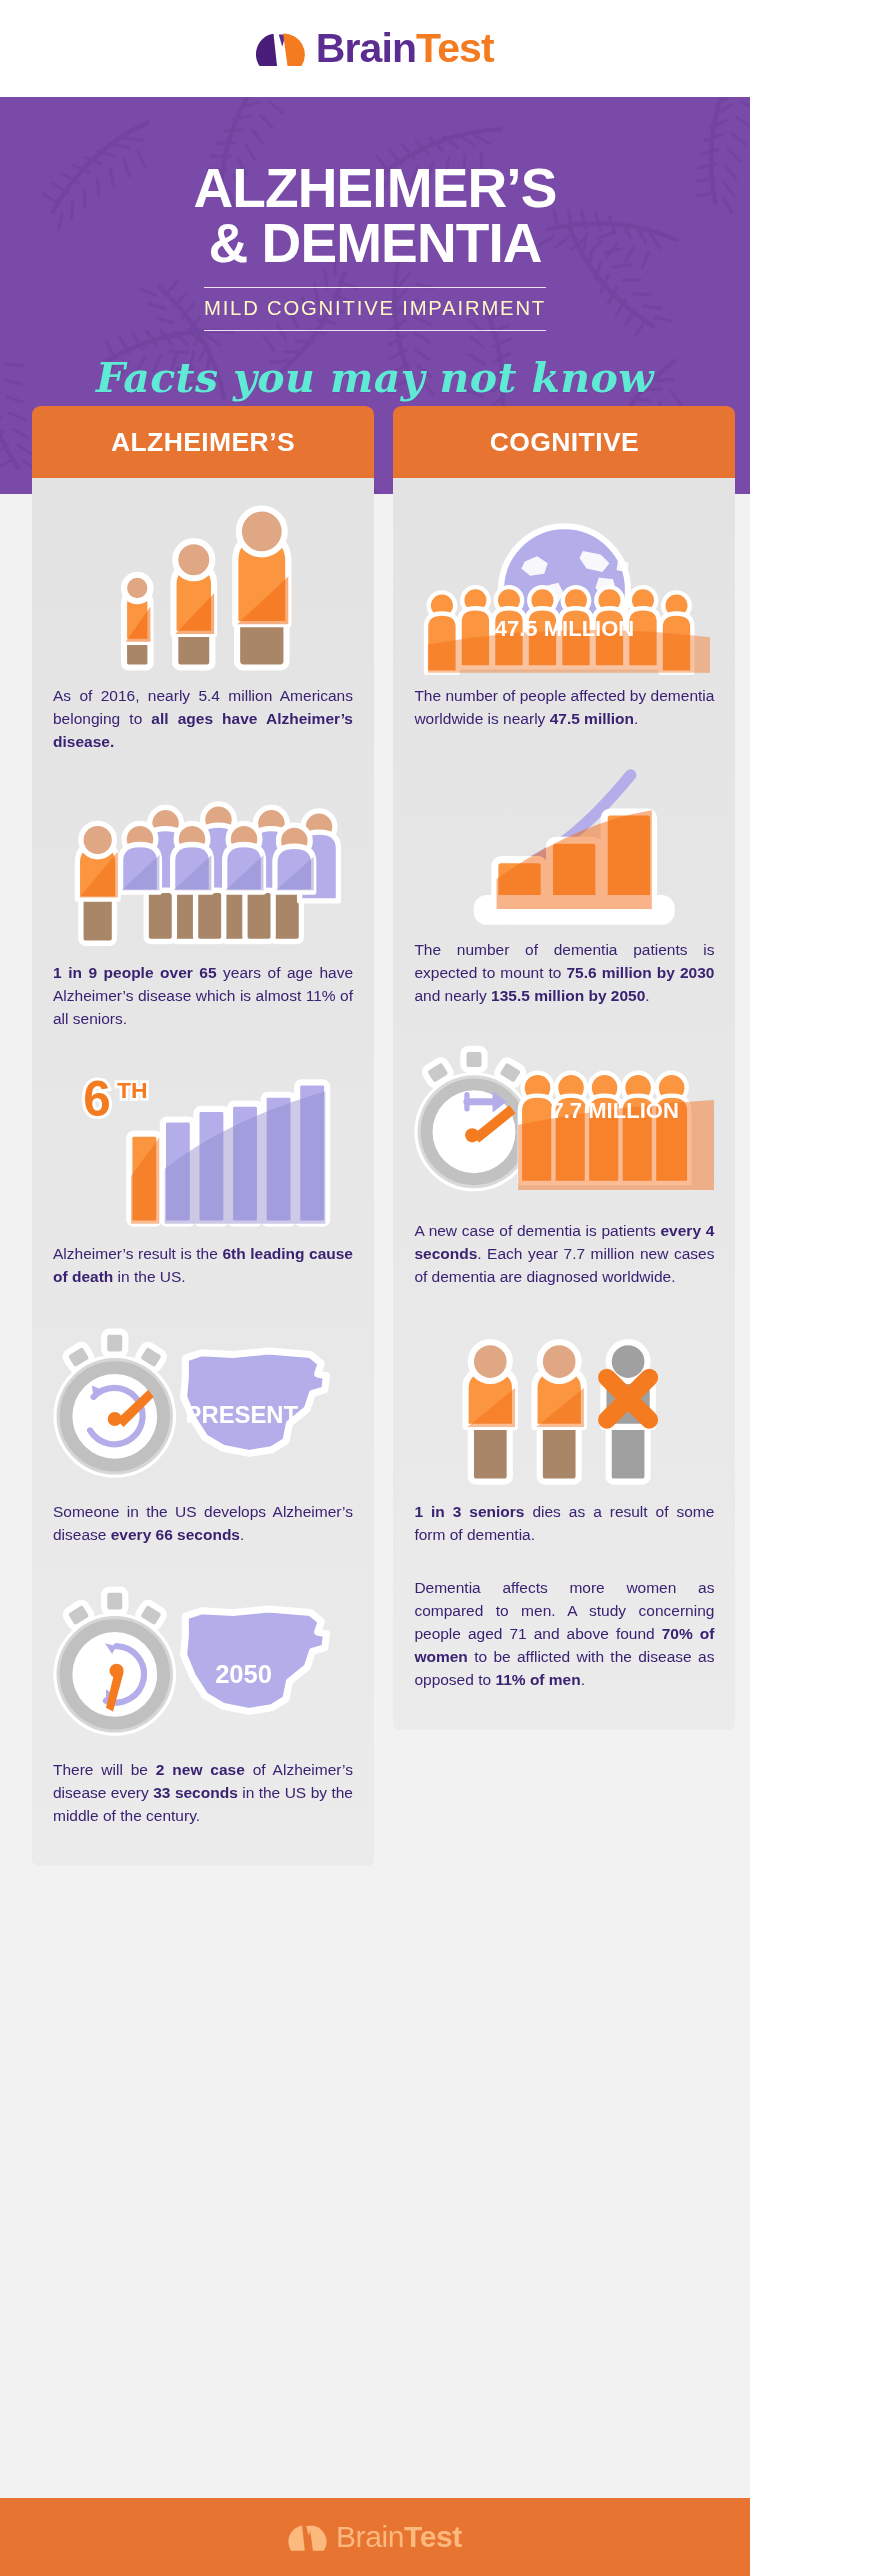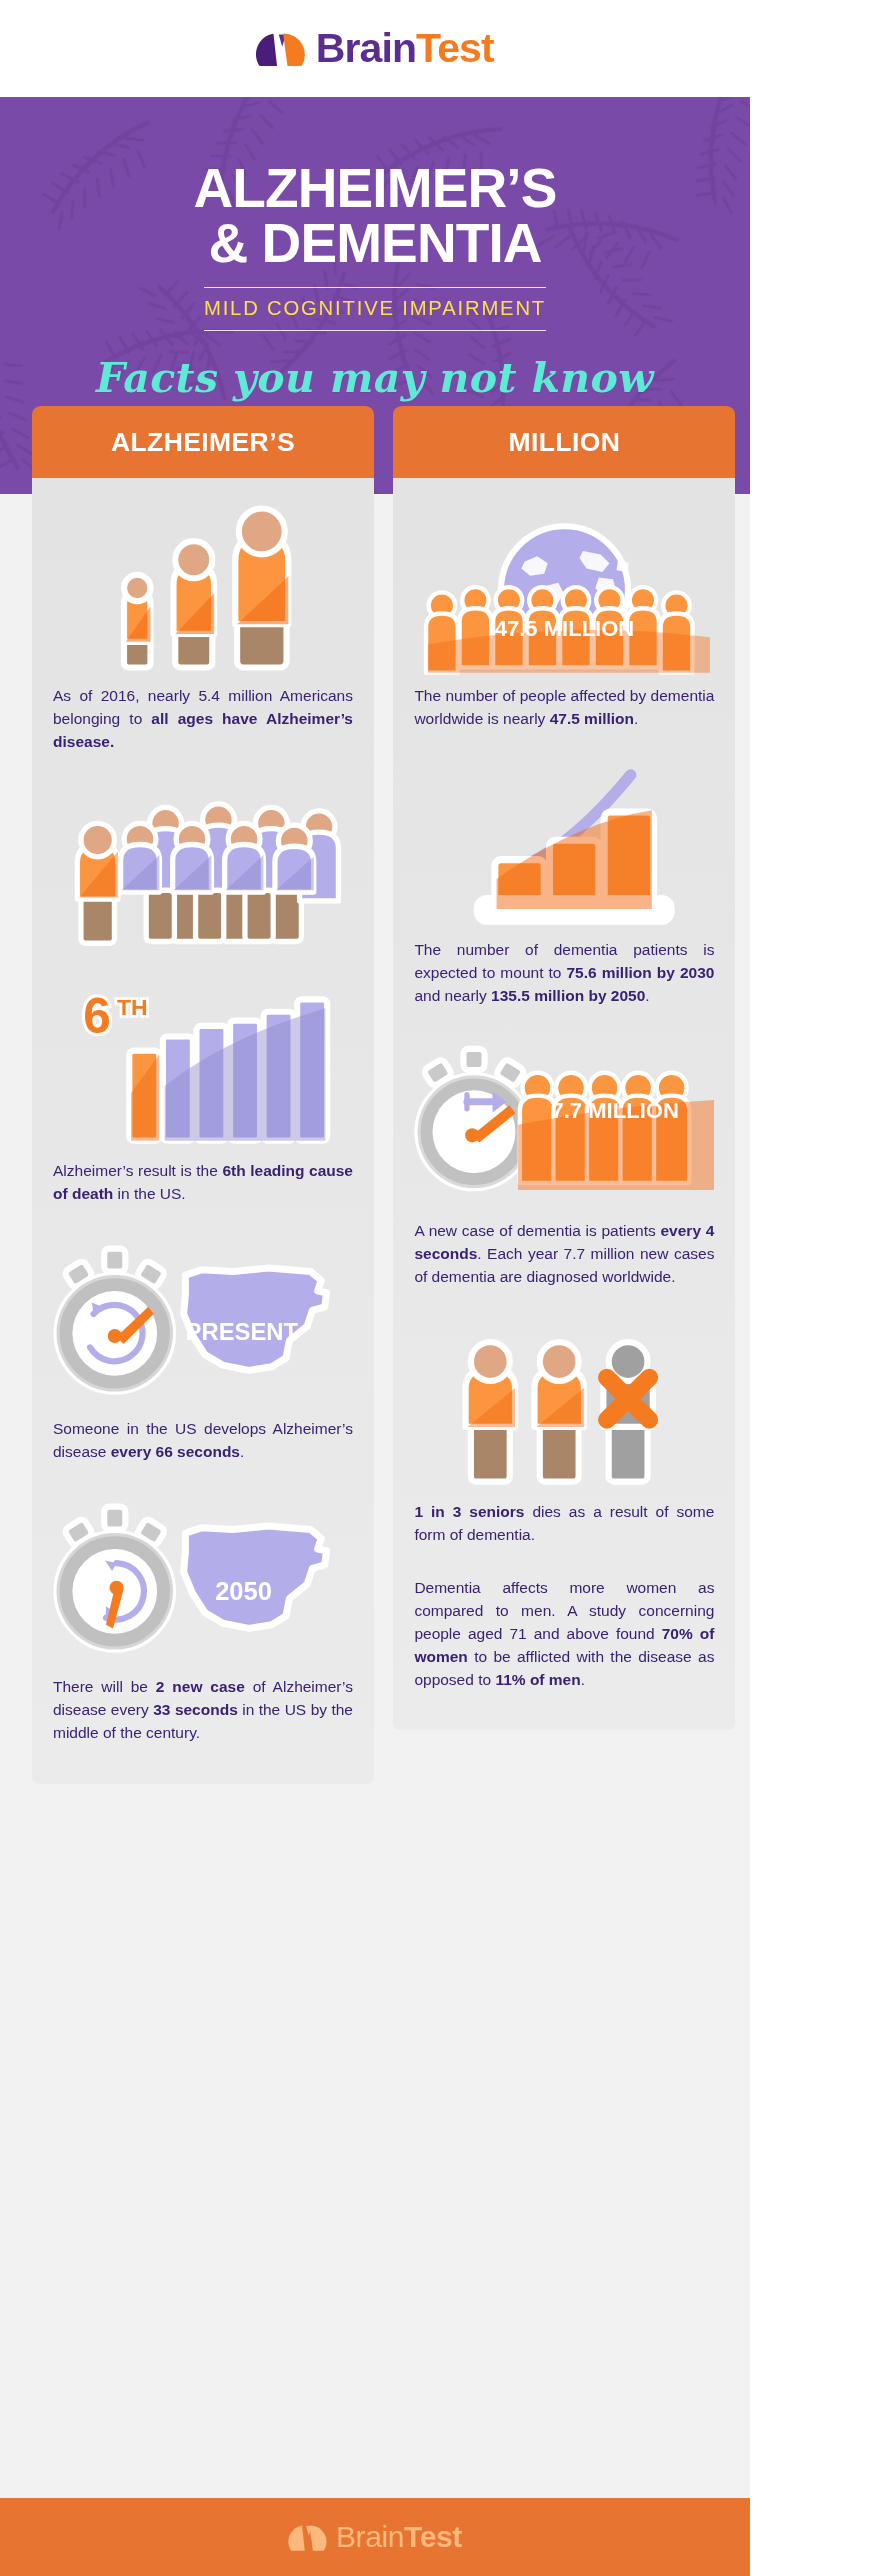--- a/index.html
+++ b/index.html
@@ -52,21 +52,21 @@
     line-height: 1.0;
     letter-spacing: -0.9px;
   }
   .hero-title .l2 { display: block; }
   .hero-rule-wrap {
     margin: 16px auto 0;
     width: 442px;
     display: flex; align-items: center; justify-content: center;
   }
   .hero-sub {
-    color: #fde047;
+    color: #fef9c3;
     font-size: 20.3px;
     letter-spacing: 1.8px;
     padding: 8.8px 0 10.6px;
     border-top: 1.8px solid rgba(255,255,255,.85);
     border-bottom: 1.8px solid rgba(255,255,255,.85);
     display: inline-block;
     text-align: right;
   }
   .hero-script {
     margin-top: 23px;
@@ -286,20 +286,23 @@
               </g>
               <g opacity=".45">
                 <path d="M24 118 l44-52 v52z" fill="#F26A12"></path>
                 <path d="M72 110 l43-40 v40z" fill="#8F89CC"></path>
                 <path d="M131 110 l43-40 v40z" fill="#8F89CC"></path>
                 <path d="M190 110 l43-40 v40z" fill="#8F89CC"></path>
                 <path d="M247 110 l43-38 v38z" fill="#8F89CC"></path>
               </g>
             </svg>
           </div>
+          <p class="fact-text">
+            <b>1 in 9 people over 65</b><span> years of age have Alzheimer’s disease which is almost 11% of all seniors.</span>
+          </p>
         </div>
 
         <div class="fact" style="margin-top:30px">
           <div class="fact-art">
             <svg width="265" height="159" viewBox="0 0 300 180">
               <g stroke="#fff" stroke-width="7" stroke-linejoin="round">
                 <rect x="66" y="72" width="34" height="102" rx="5" fill="#FB9540"></rect>
                 <rect x="104" y="56" width="34" height="118" rx="5" fill="#B3AEEA"></rect>
                 <rect x="142" y="44" width="34" height="130" rx="5" fill="#B3AEEA"></rect>
                 <rect x="180" y="38" width="34" height="136" rx="5" fill="#B3AEEA"></rect>
@@ -372,21 +375,21 @@
           <p class="fact-text">
             <span>There will be </span><b>2 new case</b><span> of Alzheimer’s disease every </span><b>33 seconds</b><span> in the US by the middle of the century.</span>
           </p>
         </div>
 
       </div>
     </div>
 
     <div class="col">
       <div class="col-head">
-        <span>MILLION</span>
+        <span>COGNITIVE</span>
       </div>
       <div class="col-body">
 
         <div class="fact">
           <div class="fact-art">
             <svg width="291" height="159" viewBox="0 0 330 180">
               <circle cx="165" cy="88" r="72" fill="#B3AEEA" stroke="#fff" stroke-width="7"></circle>
               <g fill="#ffffff" opacity=".9">
                 <path d="M120 56 l14-6 12 8 -4 12 -16 2 -10-8z"></path>
                 <path d="M142 84 l16-4 6 12 -8 14 -14-6z"></path>

